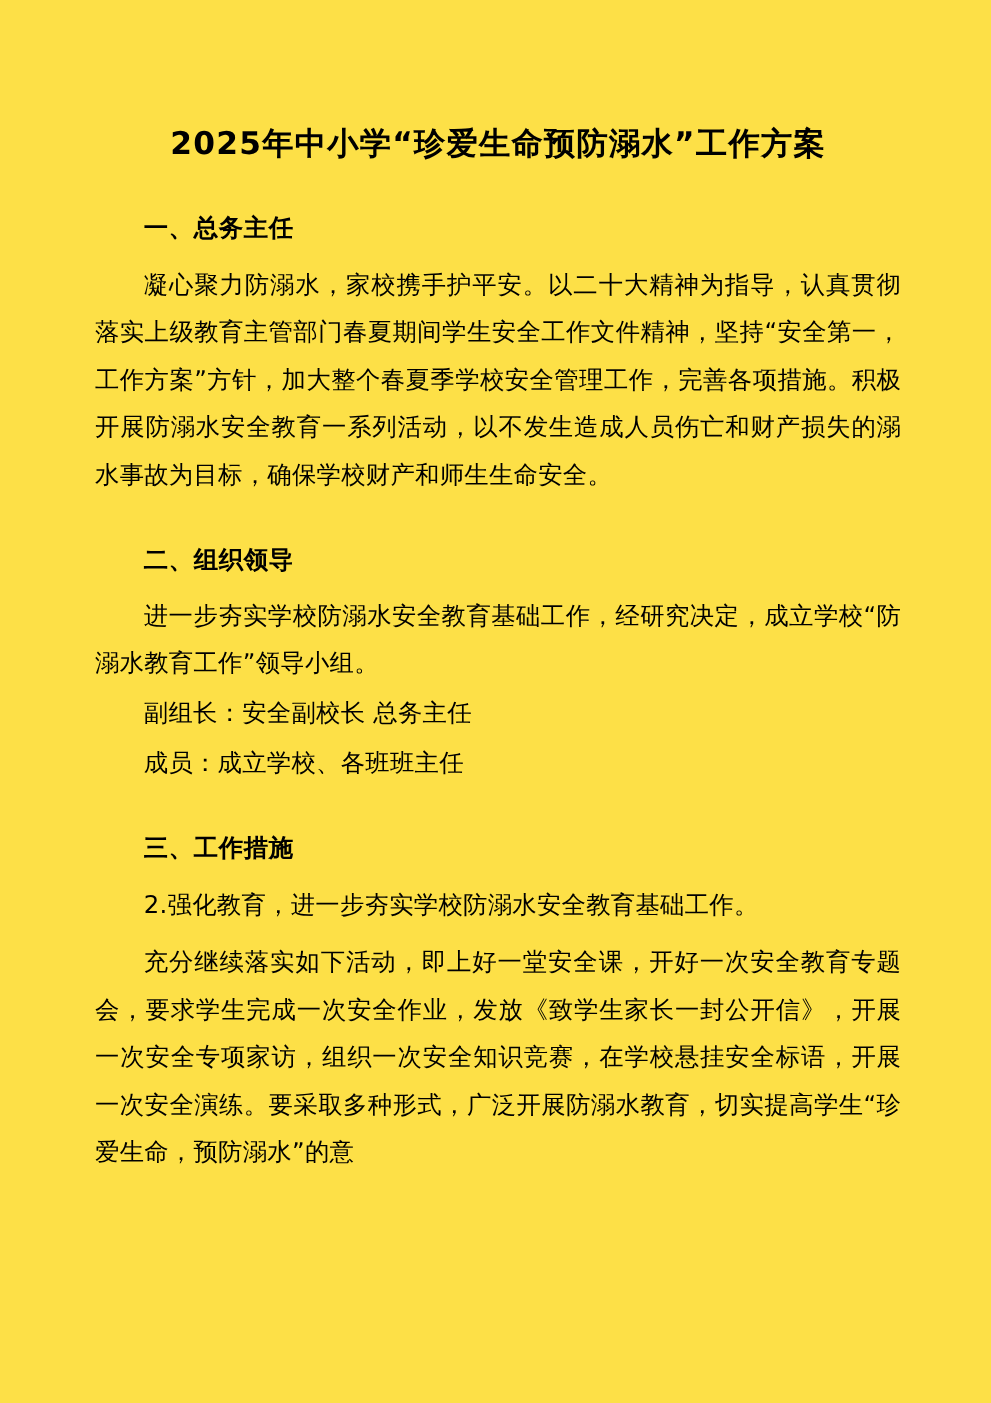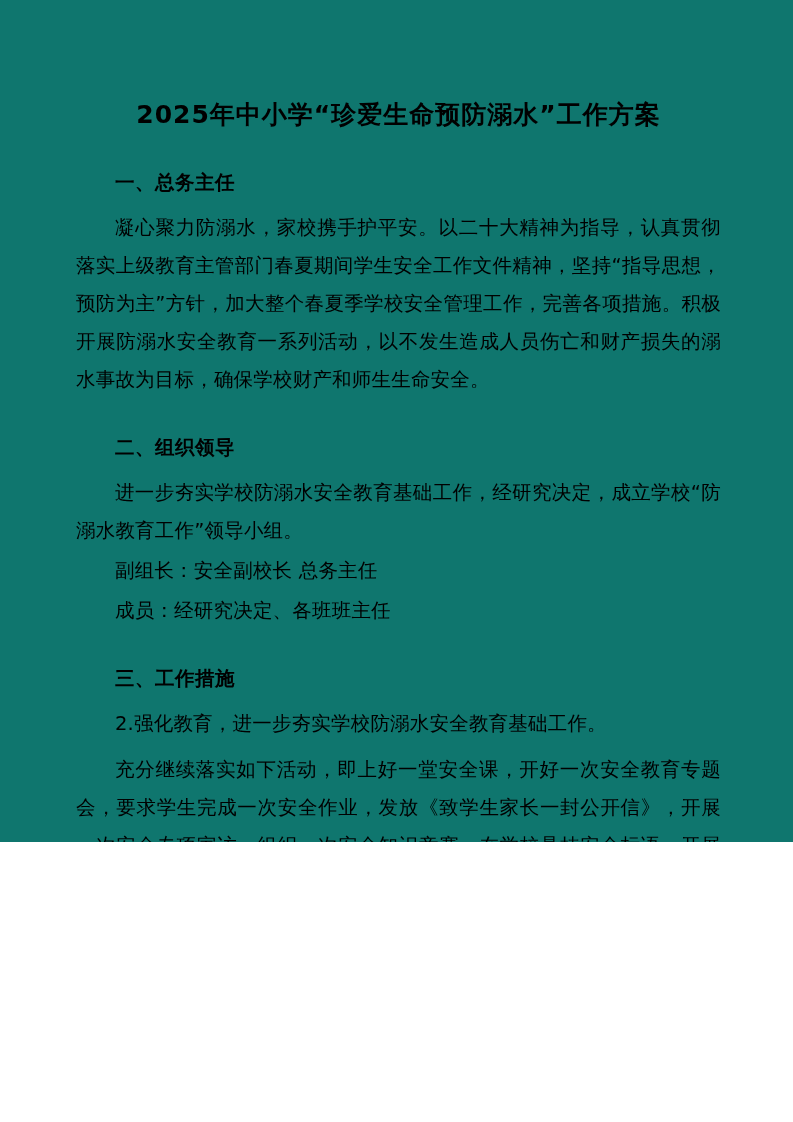--- a/index.html
+++ b/index.html
@@ -5,22 +5,22 @@
   html, body {
     margin: 0;
     padding: 0;
     background: #ffffff;
   }
   body {
     font-family: "DejaVu Sans", sans-serif;
   }
   .page {
     width: 793px;
-    height: 842px;
-    background: #0f766e;
+    height: 1122px;
+    background: #fde047;
     position: relative;
     box-sizing: border-box;
     padding: 78px 72px 60px 76px;
     overflow: hidden;
   }
   .doc-title {
     font-family: "DejaVu Sans", sans-serif;
     font-size: 25px;
     font-weight: bold;
     text-align: center;
@@ -53,24 +53,24 @@
   }
 </style>
 </head>
 <body>
 
 <div class="page">
 
   <h1 class="doc-title">2025年中小学“珍爱生命预防溺水”工作方案</h1>
 
   <h2 class="section-heading">一、总务主任</h2>
-  <p class="para">凝心聚力防溺水，家校携手护平安。以二十大精神为指导，认真贯彻落实上级教育主管部门春夏期间学生安全工作文件精神，坚持“指导思想，预防为主”方针，加大整个春夏季学校安全管理工作，完善各项措施。积极开展防溺水安全教育一系列活动，以不发生造成人员伤亡和财产损失的溺水事故为目标，确保学校财产和师生生命安全。</p>
+  <p class="para">凝心聚力防溺水，家校携手护平安。以二十大精神为指导，认真贯彻落实上级教育主管部门春夏期间学生安全工作文件精神，坚持“安全第一，工作方案”方针，加大整个春夏季学校安全管理工作，完善各项措施。积极开展防溺水安全教育一系列活动，以不发生造成人员伤亡和财产损失的溺水事故为目标，确保学校财产和师生生命安全。</p>
 
   <h2 class="section-heading">二、组织领导</h2>
   <p class="para">进一步夯实学校防溺水安全教育基础工作，经研究决定，成立学校“防溺水教育工作”领导小组。</p>
   <p class="para para-tight">副组长：安全副校长  总务主任</p>
-  <p class="para para-tight">成员：经研究决定、各班班主任</p>
+  <p class="para para-tight">成员：成立学校、各班班主任</p>
 
   <h2 class="section-heading">三、工作措施</h2>
   <p class="para">2.强化教育，进一步夯实学校防溺水安全教育基础工作。</p>
   <p class="para">充分继续落实如下活动，即上好一堂安全课，开好一次安全教育专题会，要求学生完成一次安全作业，发放《致学生家长一封公开信》，开展一次安全专项家访，组织一次安全知识竞赛，在学校悬挂安全标语，开展一次安全演练。要采取多种形式，广泛开展防溺水教育，切实提高学生“珍爱生命，预防溺水”的意</p>
 
 </div>
 
 </body></html>

